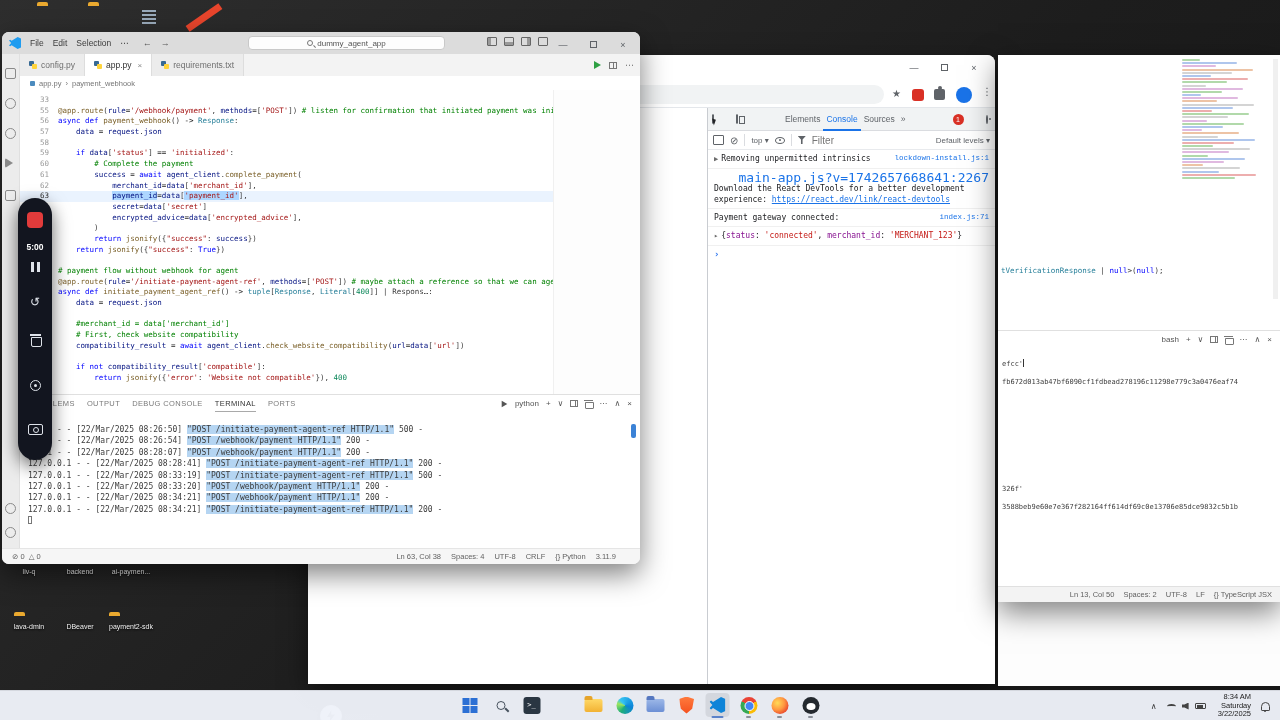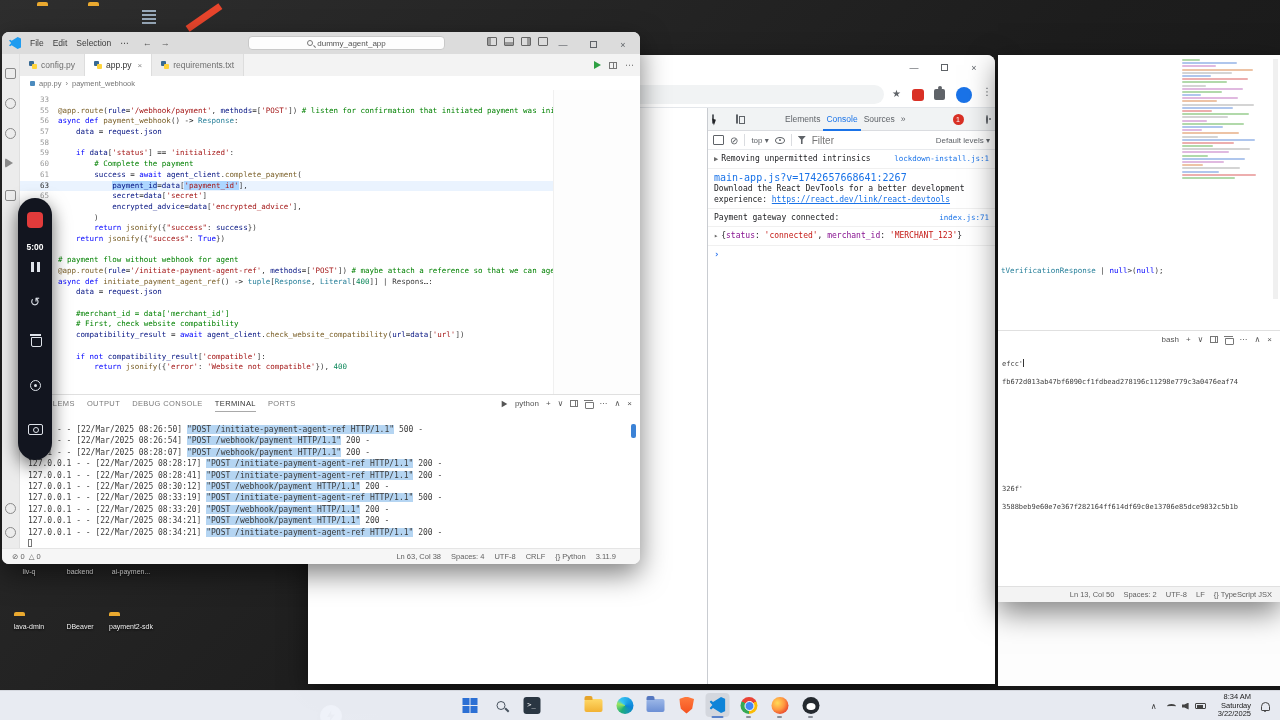--- a/index.html
+++ b/index.html
@@ -92,22 +92,22 @@
   .eye:after { content:""; position:absolute; left:3px; top:1.4px; width:2.6px; height:2.6px;
     border-radius:50%; background:#5f6368; }
   .funnel { width:8px; height:8px; background:#5f6368;
     clip-path:polygon(0 0,100% 0,60% 45%,60% 100%,40% 100%,40% 45%); }
   .dt-filter { border:none; outline:none; background:transparent; font-size:10px; color:#202124; width:70px; }
   .dt-issues { height:17px; border-bottom:1px solid #e8eaed; display:flex; align-items:center;
     gap:4px; padding:0 6px; font-size:8px; color:#202124; }
   .dt-console { font-family:"DejaVu Sans Mono",monospace; font-size:8px; color:#202124; }
   .dt-row { border-bottom:1px solid #f0f0f0; padding:3px 6px; line-height:11px; overflow:hidden; }
   .dt-caret { color:#6e6e6e; margin-right:3px; font-size:7px; }
-  .src-link { float:right; color:#1a73e8; font-size:7.5px; margin-left:6px; }
-  .src-line { text-align:left; color:#1a73e8; font-size:10px; }
+  .src-link { float:right; color:#1a73e8; font-size:7.5px; margin-left:6px;font-family:Liberation Mono, monospace; }
+  .src-line { text-align:right; color:#1a73e8; font-size:13px; }
   .cs-link { color:#1a73e8; text-decoration:underline; }
   .cs-key { color:#881391; }
   .cs-str { color:#c41a16; }
   .cs-b { color:#202124; }
   .dt-prompt { color:#367cf1; font-weight:bold; padding:3px 6px; font-size:9px; }
 
   
   .vsr { left:998px; top:55px; width:282px; height:547px; background:#fff; }
   .vsr-minimap { position:absolute; right:16px; top:4px; width:82px; height:150px; overflow:hidden; }
   .mm-line { height:2px; margin-bottom:1.2px; border-radius:1px; opacity:.8; }
@@ -486,20 +486,21 @@
         <div class="editor">
           <div class="code-lines" id="code-lines">
               <div class="code-line"><span class="gut">33</span><span class="code"></span></div>
               <div class="code-line"><span class="gut">55</span><span class="code"><span class="tk-f">@app.route</span><span class="tk-p">(</span><span class="tk-v">rule</span><span class="tk-o">=</span><span class="tk-s">'/webhook/payment'</span><span class="tk-p">, </span><span class="tk-v">methods</span><span class="tk-o">=</span><span class="tk-p">[</span><span class="tk-s">'POST'</span><span class="tk-p">]) </span><span class="tk-c"># listen for confirmation that initiated payment was ini</span></span></div>
               <div class="code-line"><span class="gut">56</span><span class="code"><span class="tk-k">async def </span><span class="tk-f">payment_webhook</span><span class="tk-p">() </span><span class="tk-o">-&gt; </span><span class="tk-t">Response</span><span class="tk-p">:</span></span></div>
               <div class="code-line"><span class="gut">57</span><span class="code"><span class="tk-p">    </span><span class="tk-v">data</span><span class="tk-o"> = </span><span class="tk-v">request</span><span class="tk-p">.</span><span class="tk-v">json</span></span></div>
               <div class="code-line"><span class="gut">58</span><span class="code"></span></div>
               <div class="code-line"><span class="gut">59</span><span class="code"><span class="tk-p">    </span><span class="tk-k">if </span><span class="tk-v">data</span><span class="tk-p">[</span><span class="tk-s">'status'</span><span class="tk-p">] </span><span class="tk-o">== </span><span class="tk-s">'initialized'</span><span class="tk-p">:</span></span></div>
               <div class="code-line"><span class="gut">60</span><span class="code"><span class="tk-p">        </span><span class="tk-c"># Complete the payment</span></span></div>
               <div class="code-line"><span class="gut">61</span><span class="code"><span class="tk-p">        </span><span class="tk-v">success</span><span class="tk-o"> = </span><span class="tk-k">await </span><span class="tk-v">agent_client</span><span class="tk-p">.</span><span class="tk-f">complete_payment</span><span class="tk-p">(</span></span></div>
+              <div class="code-line"><span class="gut">62</span><span class="code"><span class="tk-p">            </span><span class="tk-v">merchant_id</span><span class="tk-o">=</span><span class="tk-v">data</span><span class="tk-p">[</span><span class="tk-s">'merchant_id'</span><span class="tk-p">],</span></span></div>
               <div class="code-line cur"><span class="gut">63</span><span class="code"><span class="tk-p">            </span><span class="tk-hv">payment_id</span><span class="tk-o">=</span><span class="tk-v">data</span><span class="tk-p">[</span><span class="tk-hs">'payment_id'</span><span class="tk-p">],</span></span></div>
               <div class="code-line"><span class="gut">65</span><span class="code"><span class="tk-p">            </span><span class="tk-v">secret</span><span class="tk-o">=</span><span class="tk-v">data</span><span class="tk-p">[</span><span class="tk-s">'secret'</span><span class="tk-p">]</span></span></div>
               <div class="code-line"><span class="gut">64</span><span class="code"><span class="tk-p">            </span><span class="tk-v">encrypted_advice</span><span class="tk-o">=</span><span class="tk-v">data</span><span class="tk-p">[</span><span class="tk-s">'encrypted_advice'</span><span class="tk-p">],</span></span></div>
               <div class="code-line"><span class="gut">66</span><span class="code"><span class="tk-p">        )</span></span></div>
               <div class="code-line"><span class="gut">67</span><span class="code"><span class="tk-p">        </span><span class="tk-k">return </span><span class="tk-f">jsonify</span><span class="tk-p">({</span><span class="tk-s">"success"</span><span class="tk-p">: </span><span class="tk-v">success</span><span class="tk-p">})</span></span></div>
               <div class="code-line"><span class="gut">68</span><span class="code"><span class="tk-p">    </span><span class="tk-k">return </span><span class="tk-f">jsonify</span><span class="tk-p">({</span><span class="tk-s">"success"</span><span class="tk-p">: </span><span class="tk-k">True</span><span class="tk-p">})</span></span></div>
               <div class="code-line"><span class="gut">69</span><span class="code"></span></div>
               <div class="code-line"><span class="gut">70</span><span class="code"><span class="tk-c"># payment flow without webhook for agent</span></span></div>
               <div class="code-line"><span class="gut">71</span><span class="code"><span class="tk-f">@app.route</span><span class="tk-p">(</span><span class="tk-v">rule</span><span class="tk-o">=</span><span class="tk-s">'/initiate-payment-agent-ref'</span><span class="tk-p">, </span><span class="tk-v">methods</span><span class="tk-o">=</span><span class="tk-p">[</span><span class="tk-s">'POST'</span><span class="tk-p">]) </span><span class="tk-c"># maybe attach a reference so that we can age</span></span></div>
               <div class="code-line"><span class="gut">72</span><span class="code"><span class="tk-k">async def </span><span class="tk-f">initiate_payment_agent_ref</span><span class="tk-p">() </span><span class="tk-o">-&gt; </span><span class="tk-t">tuple</span><span class="tk-p">[</span><span class="tk-t">Response</span><span class="tk-p">, </span><span class="tk-t">Literal</span><span class="tk-p">[</span><span class="tk-n">400</span><span class="tk-p">]] | Respons…:</span></span></div>
@@ -532,23 +533,21 @@
             <span>⋯</span>
             <span>∧</span>
             <span>×</span>
           </div>
         </div>
         <div class="terminal" id="terminal">
           <div class="term-scroll"></div>
         <div class="term-line"><span>0.0.1 - - [22/Mar/2025 08:26:50] </span><span class="term-hl">"POST /initiate-payment-agent-ref HTTP/1.1"</span><span> 500 -</span></div>
             <div class="term-line"><span>0.0.1 - - [22/Mar/2025 08:26:54] </span><span class="term-hl">"POST /webhook/payment HTTP/1.1"</span><span> 200 -</span></div>
             <div class="term-line"><span>0.0.1 - - [22/Mar/2025 08:28:07] </span><span class="term-hl">"POST /webhook/payment HTTP/1.1"</span><span> 200 -</span></div>
-            <div class="term-line"><span>127.0.0.1 - - [22/Mar/2025 08:28:17] </span><span class="term-hl">"POST /initiate-payment-agent-ref HTTP/1.1"</span><span> 200 -</span></div>
             <div class="term-line"><span>127.0.0.1 - - [22/Mar/2025 08:28:41] </span><span class="term-hl">"POST /initiate-payment-agent-ref HTTP/1.1"</span><span> 200 -</span></div>
-            <div class="term-line"><span>127.0.0.1 - - [22/Mar/2025 08:30:12] </span><span class="term-hl">"POST /webhook/payment HTTP/1.1"</span><span> 200 -</span></div>
             <div class="term-line"><span>127.0.0.1 - - [22/Mar/2025 08:33:19] </span><span class="term-hl">"POST /initiate-payment-agent-ref HTTP/1.1"</span><span> 500 -</span></div>
             <div class="term-line"><span>127.0.0.1 - - [22/Mar/2025 08:33:20] </span><span class="term-hl">"POST /webhook/payment HTTP/1.1"</span><span> 200 -</span></div>
             <div class="term-line"><span>127.0.0.1 - - [22/Mar/2025 08:34:21] </span><span class="term-hl">"POST /webhook/payment HTTP/1.1"</span><span> 200 -</span></div>
             <div class="term-line"><span>127.0.0.1 - - [22/Mar/2025 08:34:21] </span><span class="term-hl">"POST /initiate-payment-agent-ref HTTP/1.1"</span><span> 200 -</span></div>
             <div class="term-line"><span class="term-cursor"></span></div>
           </div>
       </div>
     </div>
 
     <div class="vsm-status">

